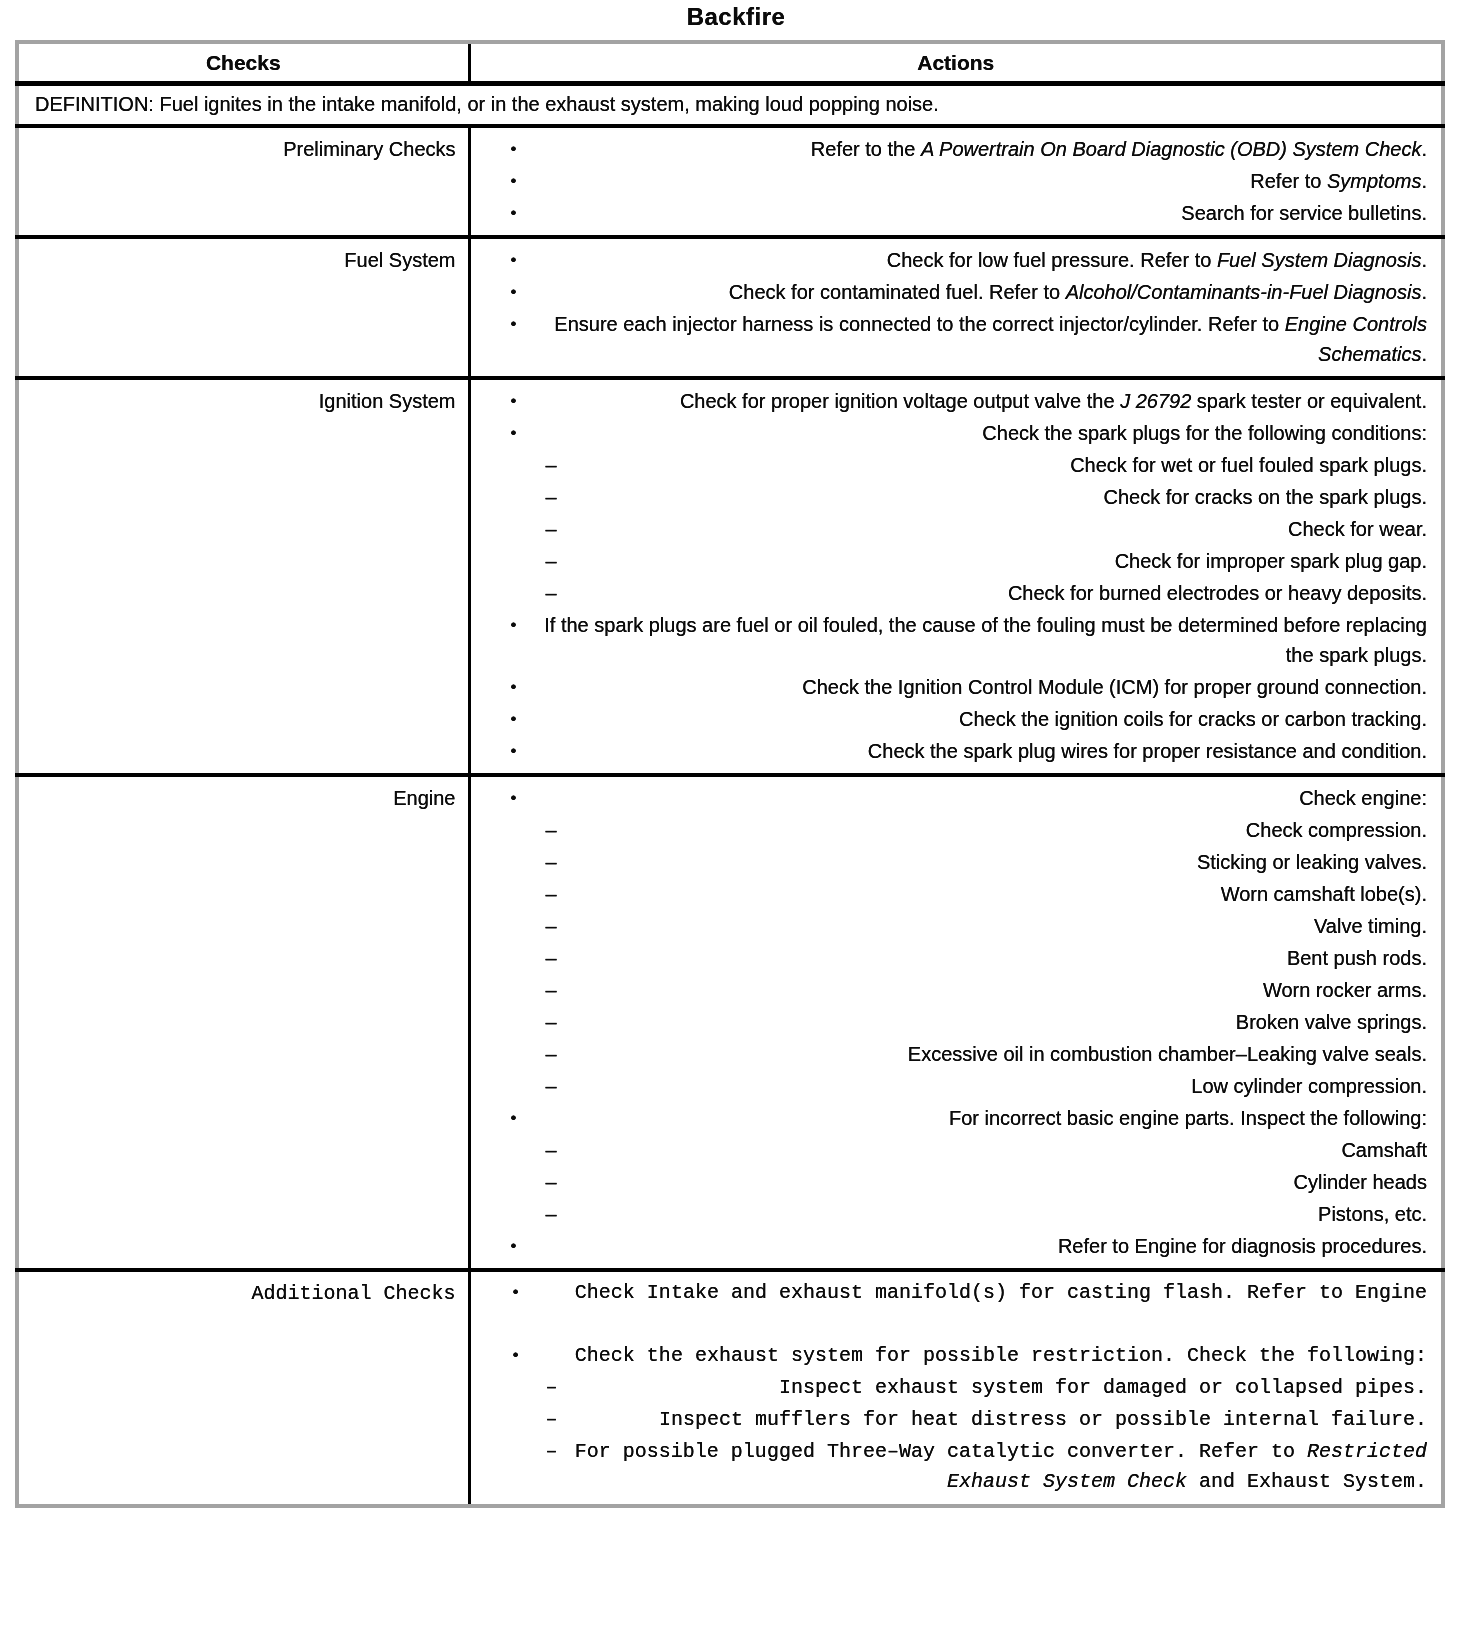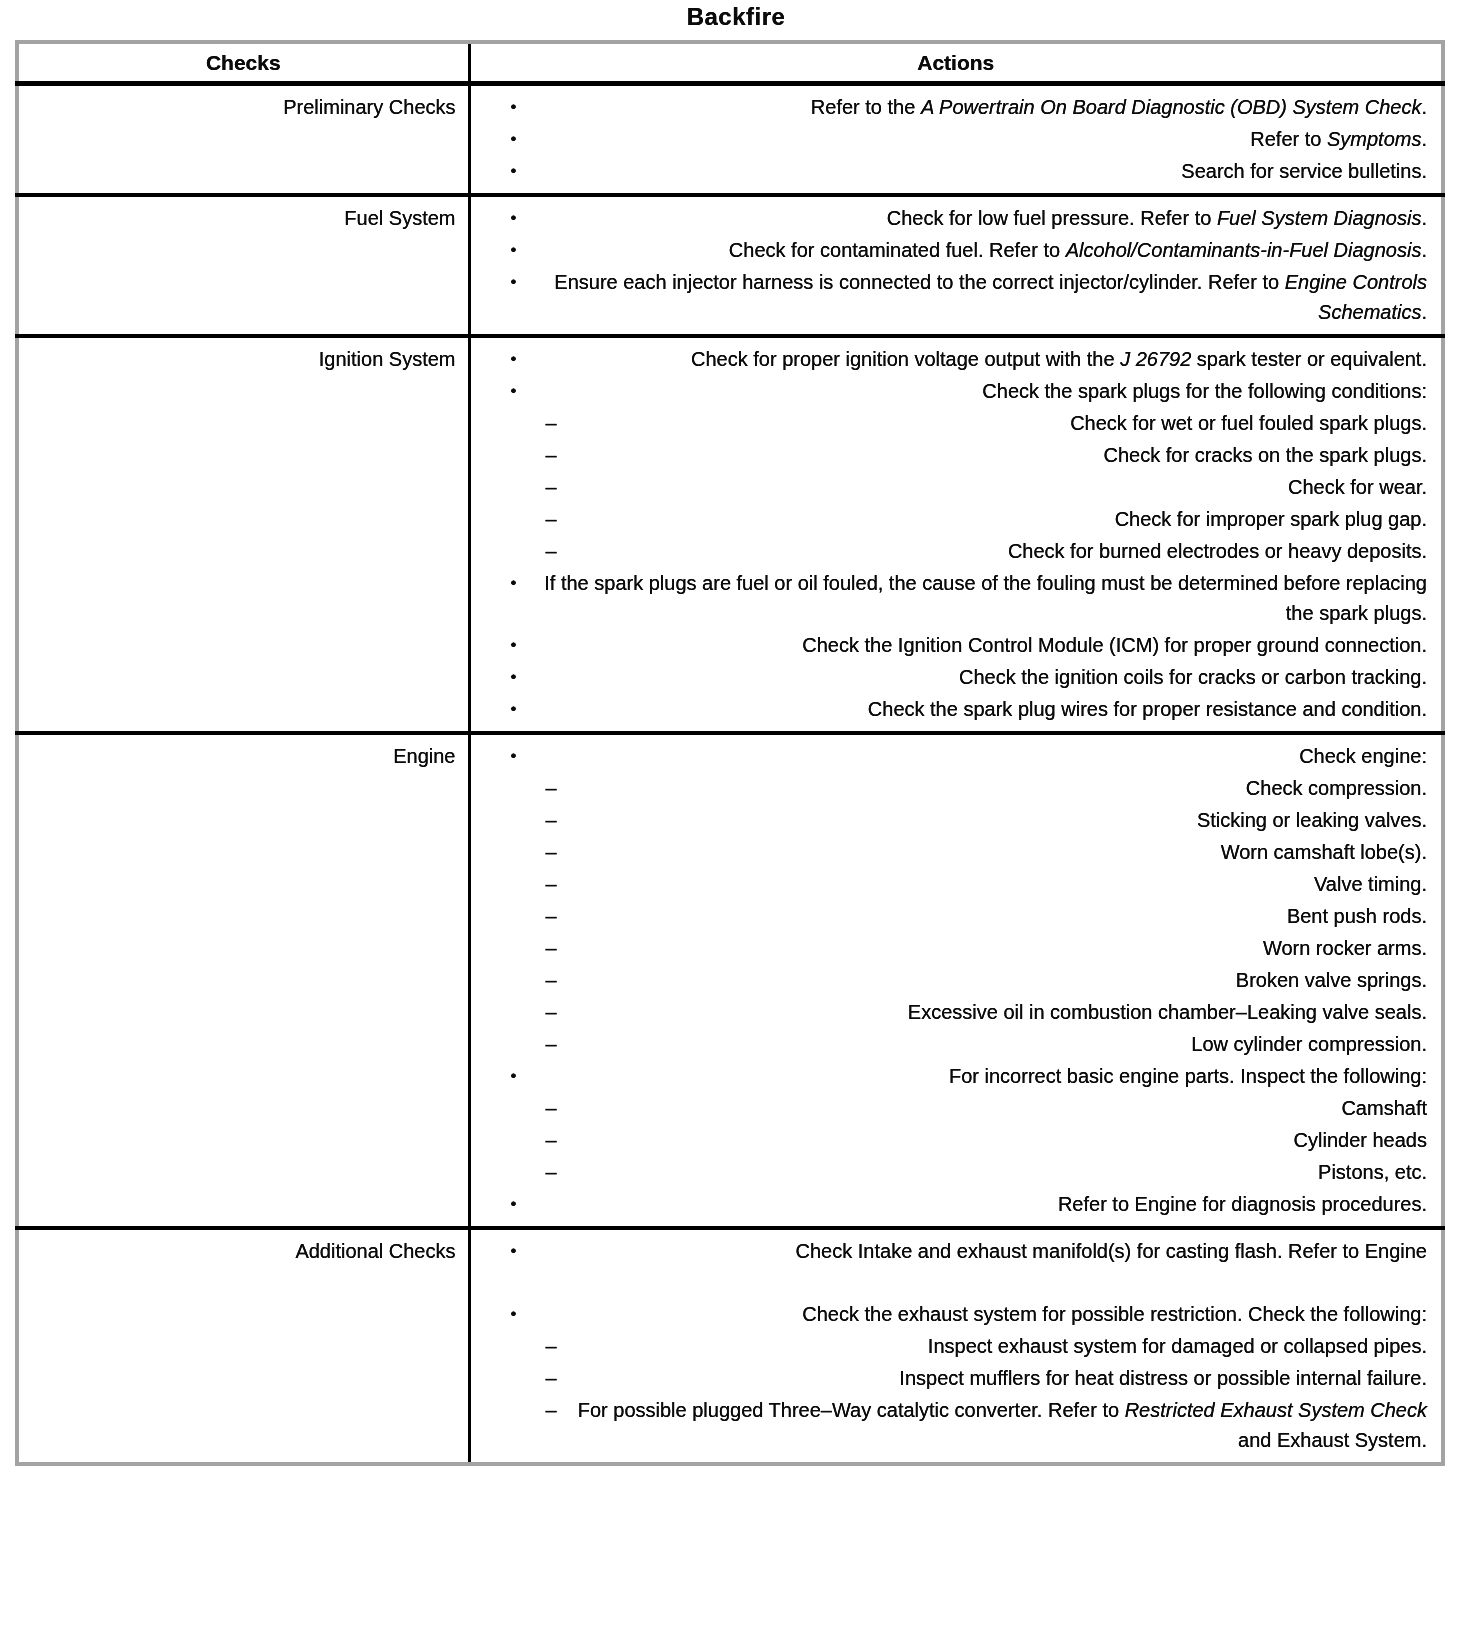--- a/index.html
+++ b/index.html
@@ -35,21 +35,21 @@
   td.def-cell {
     font-size: 20px;
     padding: 7px 16px 8px 16px;
     line-height: 23px;
     border-bottom: 4px solid #000;
   }
   tr.section-row > td {
     vertical-align: top;
     border-bottom: 4px solid #000;
   }
-  tr.section-row:last-child > td { border-bottom: 0; }
+  tr.section-row:last-child > td { border-bottom: 0; font-family: Liberation Mono, monospace; }
   td.check-cell {
     border-right: 3px solid #000;
     font-size: 20px;
     padding: 9px 12px 8px 18px;
     line-height: 25px;
     text-align: right;
   }
   td.actions-cell { padding: 4px 14px 5px 0; }
   .action-item {
     display: flex;
@@ -80,20 +80,23 @@
     <col class="col-checks">
     <col class="col-actions">
   </colgroup>
   <thead>
     <tr>
       <th class="hdr-cell hdr-checks">Checks</th>
       <th class="hdr-cell">Actions</th>
     </tr>
   </thead>
   <tbody>
+    <tr>
+      <td class="def-cell" colspan="2">DEFINITION: Fuel ignites in the intake manifold, or in the exhaust system, making loud popping noise.</td>
+    </tr>
 
   <tr class="section-row">
         <td class="check-cell">Preliminary Checks</td>
         <td class="actions-cell">
           <div class="action-item bullet">
             <span class="marker">•</span>
             <span class="txt"><span>Refer to the </span><span class="it">A Powertrain On Board Diagnostic (OBD) System Check</span><span>.</span></span>
           </div>
           <div class="action-item bullet">
             <span class="marker">•</span>
@@ -120,21 +123,21 @@
             <span class="marker">•</span>
             <span class="txt"><span>Ensure each injector harness is connected to the correct injector/cylinder. Refer to </span><span class="it">Engine Controls Schematics</span><span>.</span></span>
           </div>
         </td>
       </tr>
       <tr class="section-row">
         <td class="check-cell">Ignition System</td>
         <td class="actions-cell">
           <div class="action-item bullet">
             <span class="marker">•</span>
-            <span class="txt"><span>Check for proper ignition voltage output with the </span><span class="it">J 26792</span><span> spark tester or equivalent.</span></span>
+            <span class="txt"><span>Check for proper ignition voltage output valve the </span><span class="it">J 26792</span><span> spark tester or equivalent.</span></span>
           </div>
           <div class="action-item bullet">
             <span class="marker">•</span>
             <span class="txt"><span>Check the spark plugs for the following conditions:</span></span>
           </div>
           <div class="action-item dash">
             <span class="marker">–</span>
             <span class="txt"><span>Check for wet or fuel fouled spark plugs.</span></span>
           </div>
           <div class="action-item dash">

